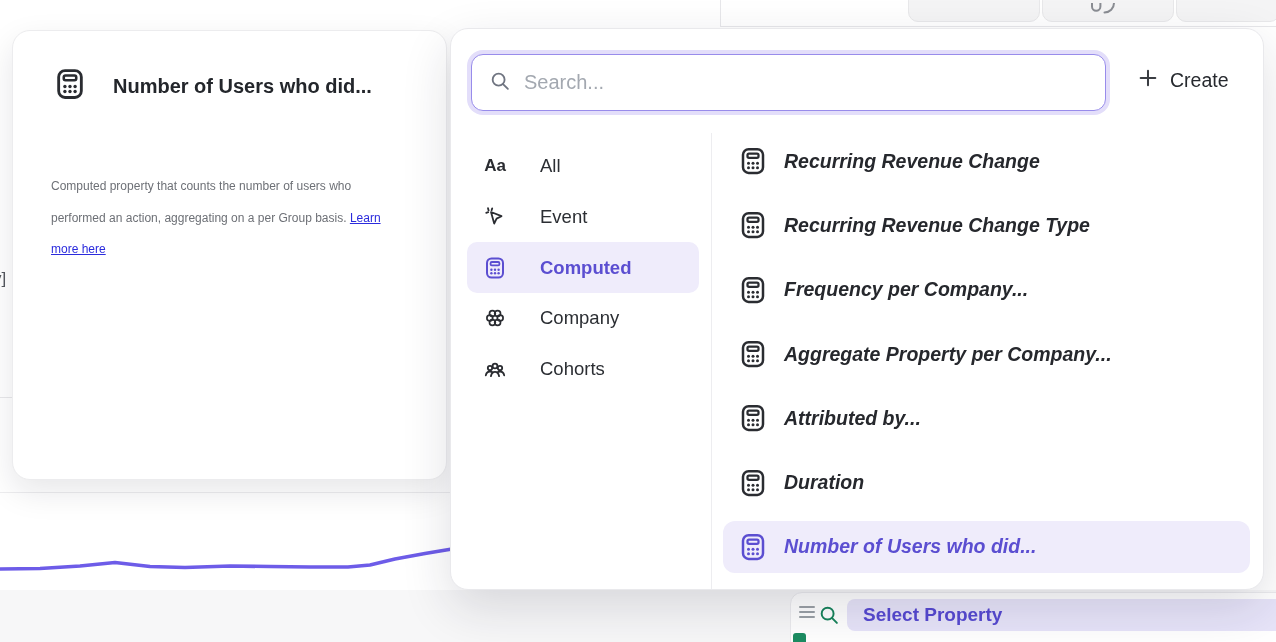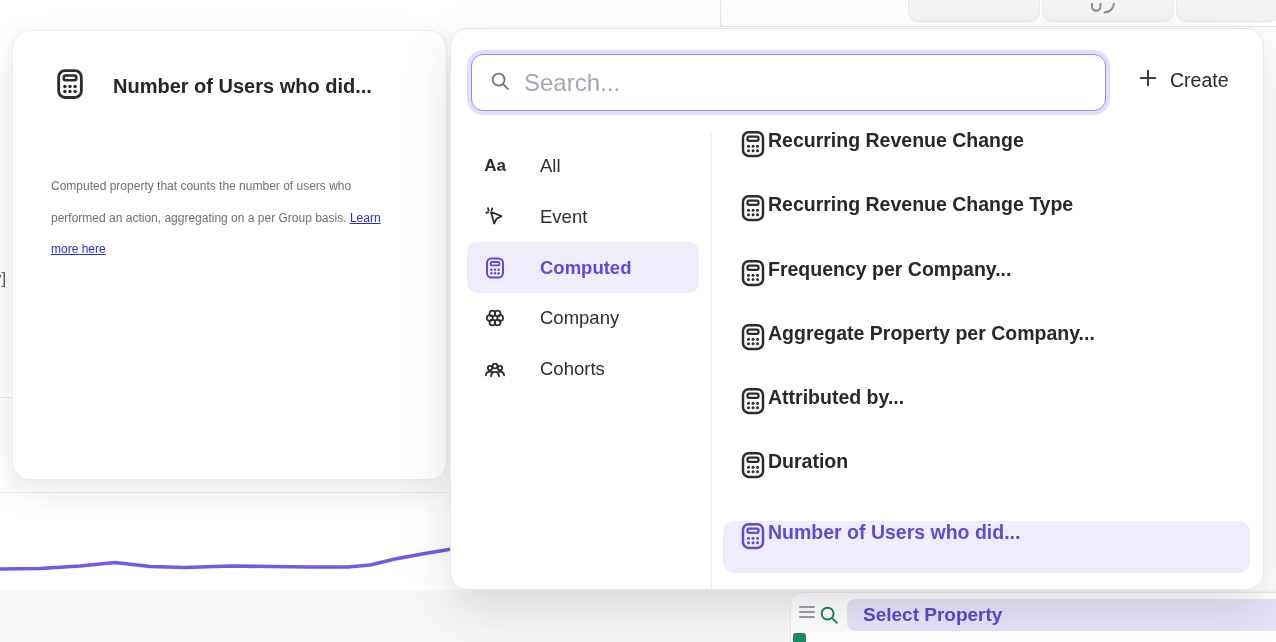--- a/index.html
+++ b/index.html
@@ -45,40 +45,40 @@
                color:#6d7076;margin-top:30px; }
   .card-desc a { color:#2b2bdd; text-decoration:underline; cursor:pointer; }
 
   
   .panel { position:absolute; left:450px; top:28px; width:814px; height:562px; background:#ffffff;
            border:1px solid #e9e9ec; border-radius:18px; box-shadow:0 18px 50px rgba(25,25,50,.14); z-index:6; }
   .search-wrap { position:absolute; left:20px; top:25px; width:635px; height:57px; background:#ffffff;
                  border:1.6px solid #988ceb; border-radius:12px; box-shadow:0 0 0 4px #e3defa;
                  display:flex; align-items:center; padding-left:17px; gap:13px; }
   .search-wrap .icon { color:#6f7480; flex:0 0 auto; }
-  .search-input { border:none; outline:none; flex:1; font-size:24px; color:#2a2d33; background:transparent;
+  .search-input { border:none; outline:none; flex:1; font-size:20px; color:#2a2d33; background:transparent;
                   font-family:"Liberation Sans", sans-serif; }
   .search-input::placeholder { color:#a3a8b0; }
   .create-btn { position:absolute; left:686px; top:38px; display:flex; align-items:center; gap:11px;
                 cursor:pointer;text-align:center; }
   .create-btn .plus { color:#3a3d42; }
   .create-btn .lbl { font-size:19.5px; color:#26292e; }
   .cat-col { position:absolute; left:16px; top:112px; width:232px; }
   .cat-row { height:50.7px; display:flex; align-items:center; gap:32px; padding-left:15px; border-radius:10px;
              color:#2b2e33; cursor:pointer; }
   .cat-row .icon { width:26px; display:flex; justify-content:center; color:#2a2c31; }
   .cat-row .lbl { font-size:18.5px; font-weight:500;text-align:center; }
   .cat-row.selected { background:#efecfb; }
   .cat-row.selected .icon, .cat-row.selected .lbl { color:#5b4ed1; }
   .cat-row.selected .lbl { font-weight:bold; }
   .aa-glyph { font-size:17px; font-weight:bold; color:#2a2c31; }
   .panel-vdiv { position:absolute; left:260px; top:104px; width:1px; height:456px; background:#ededf0; }
   .items-col { position:absolute; left:272px; top:100px; width:527px; }
-  .prop-row { height:64.3px; display:flex; padding:0 15px; border-radius:12px;
-              color:#26282d; cursor:pointer; }
+  .prop-row { height:64.3px; display:flex; align-items:center; gap:16px; padding:0 15px; border-radius:12px;
+              color:#26282d; cursor:pointer;font-style:italic; }
   .prop-row .icon { color:#2a2c31; display:flex; }
   .prop-row .lbl { font-size:19.5px; font-weight:bold; }
   .prop-row.selected { background:#efecfb; height:52px; margin-top:6px; color:#5b4ed1; }
   .prop-row.selected .icon { color:#5b4ed1; }
 </style>
 </head>
 <body>
 
 <div class="page">
 

